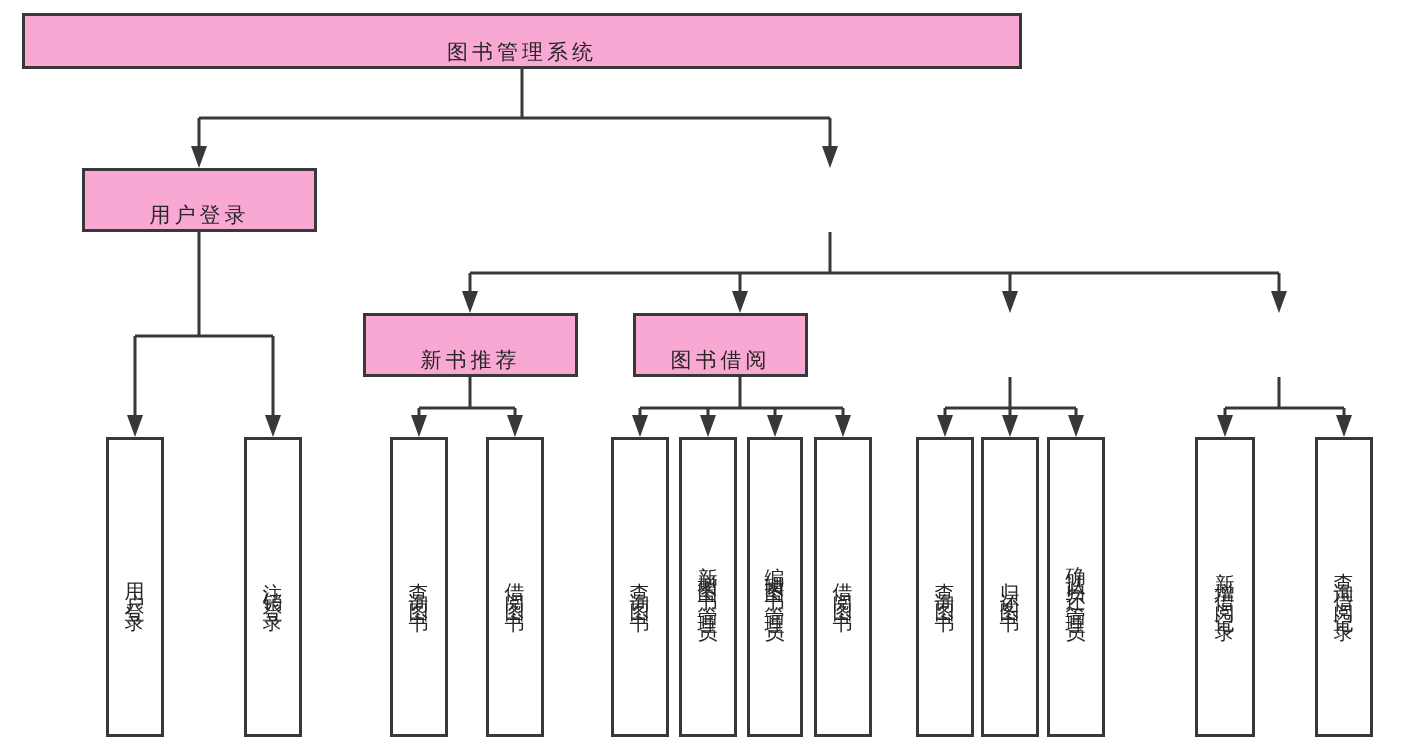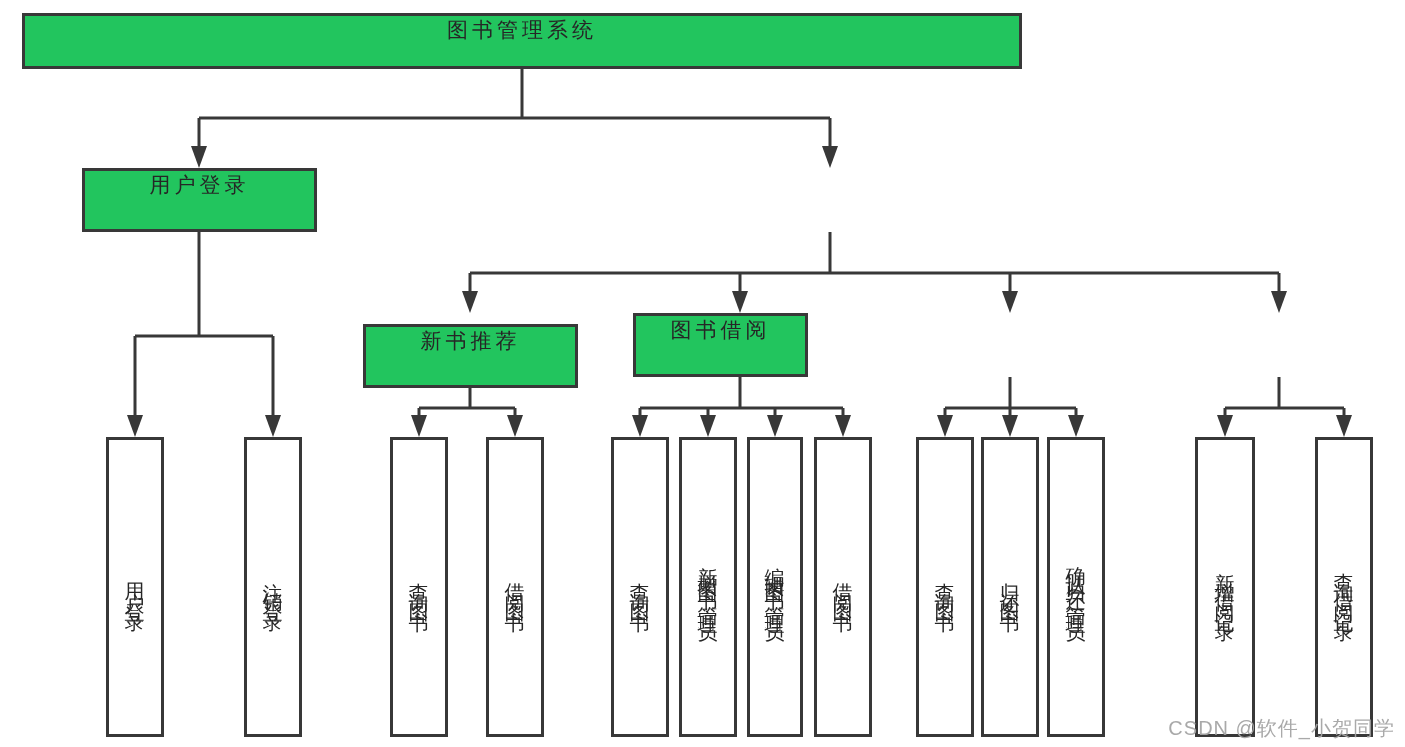--- a/index.html
+++ b/index.html
@@ -25,24 +25,24 @@
     fill: none;
     stroke: #383838;
     stroke-width: 3;
   }
   .carrow {
     fill: #383838;
     stroke: none;
   }
   .hbox {
     position: absolute;
-    background: #22c55e;
+    background: #f9a8d4;
     border: 3px solid #383838;
     display: flex;
-    align-items: flex-start;
+    align-items: flex-end;
     justify-content: center;
   }
   .hlabel {
     font-size: 21px;
     letter-spacing: 4px;
     color: #262626;
     white-space: nowrap;
   }
   .vbox {
     position: absolute;
@@ -119,21 +119,21 @@
   </svg>
 
   <div class="hbox" style="left:22px; top:13px; width:1000px; height:56px;">
     <span class="hlabel">图书管理系统</span>
   </div>
 
   <div class="hbox" style="left:82px; top:168px; width:235px; height:64px;">
     <span class="hlabel">用户登录</span>
   </div>
 
-  <div class="hbox" style="left:363px; top:324px; width:215px; height:64px;">
+  <div class="hbox" style="left:363px; top:313px; width:215px; height:64px;">
     <span class="hlabel">新书推荐</span>
   </div>
   <div class="hbox" style="left:633px; top:313px; width:175px; height:64px;">
     <span class="hlabel">图书借阅</span>
   </div>
 
   <div class="vbox" style="left:106px; width:58px;">
     <span class="vlabel">用户登录</span>
   </div>
   <div class="vbox" style="left:244px; width:58px;">
@@ -170,15 +170,14 @@
     <span class="vlabel">确认归还（管理员）</span>
   </div>
 
   <div class="vbox" style="left:1195px; width:60px;">
     <span class="vlabel">新增借阅记录</span>
   </div>
   <div class="vbox" style="left:1315px; width:58px;">
     <span class="vlabel">查询借阅记录</span>
   </div>
 
-  <div class="watermark">CSDN @软件_小贺同学</div>
 
 </div>
 
 </body></html>

